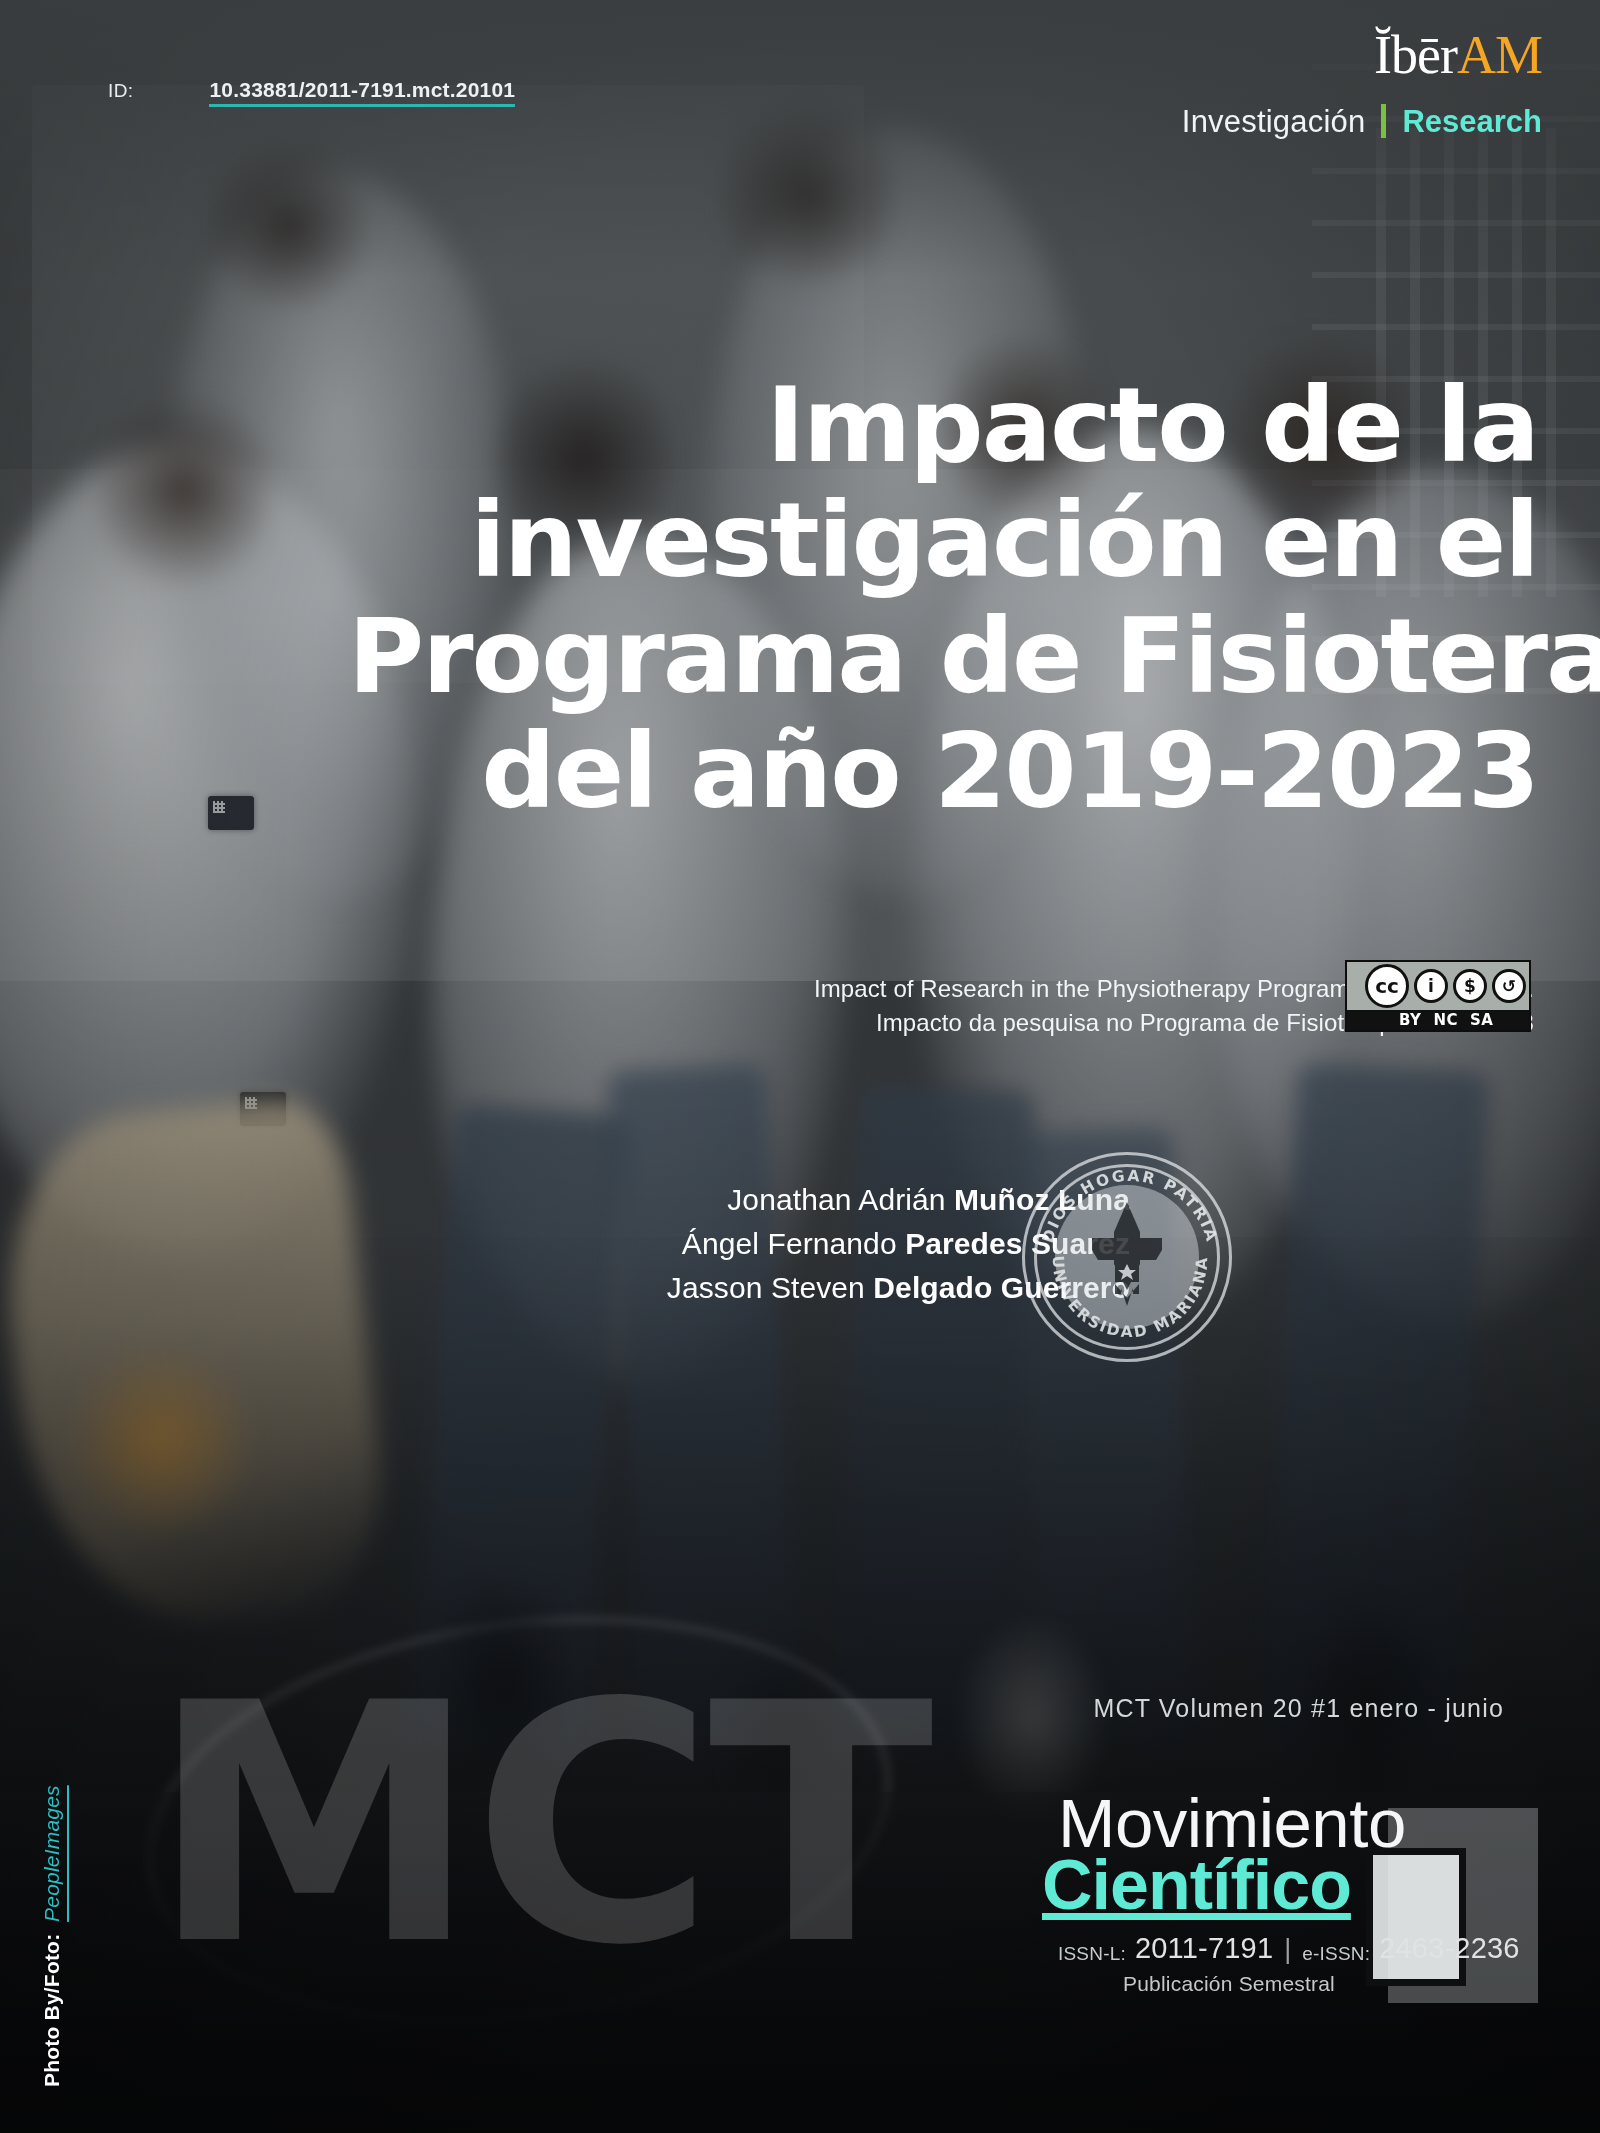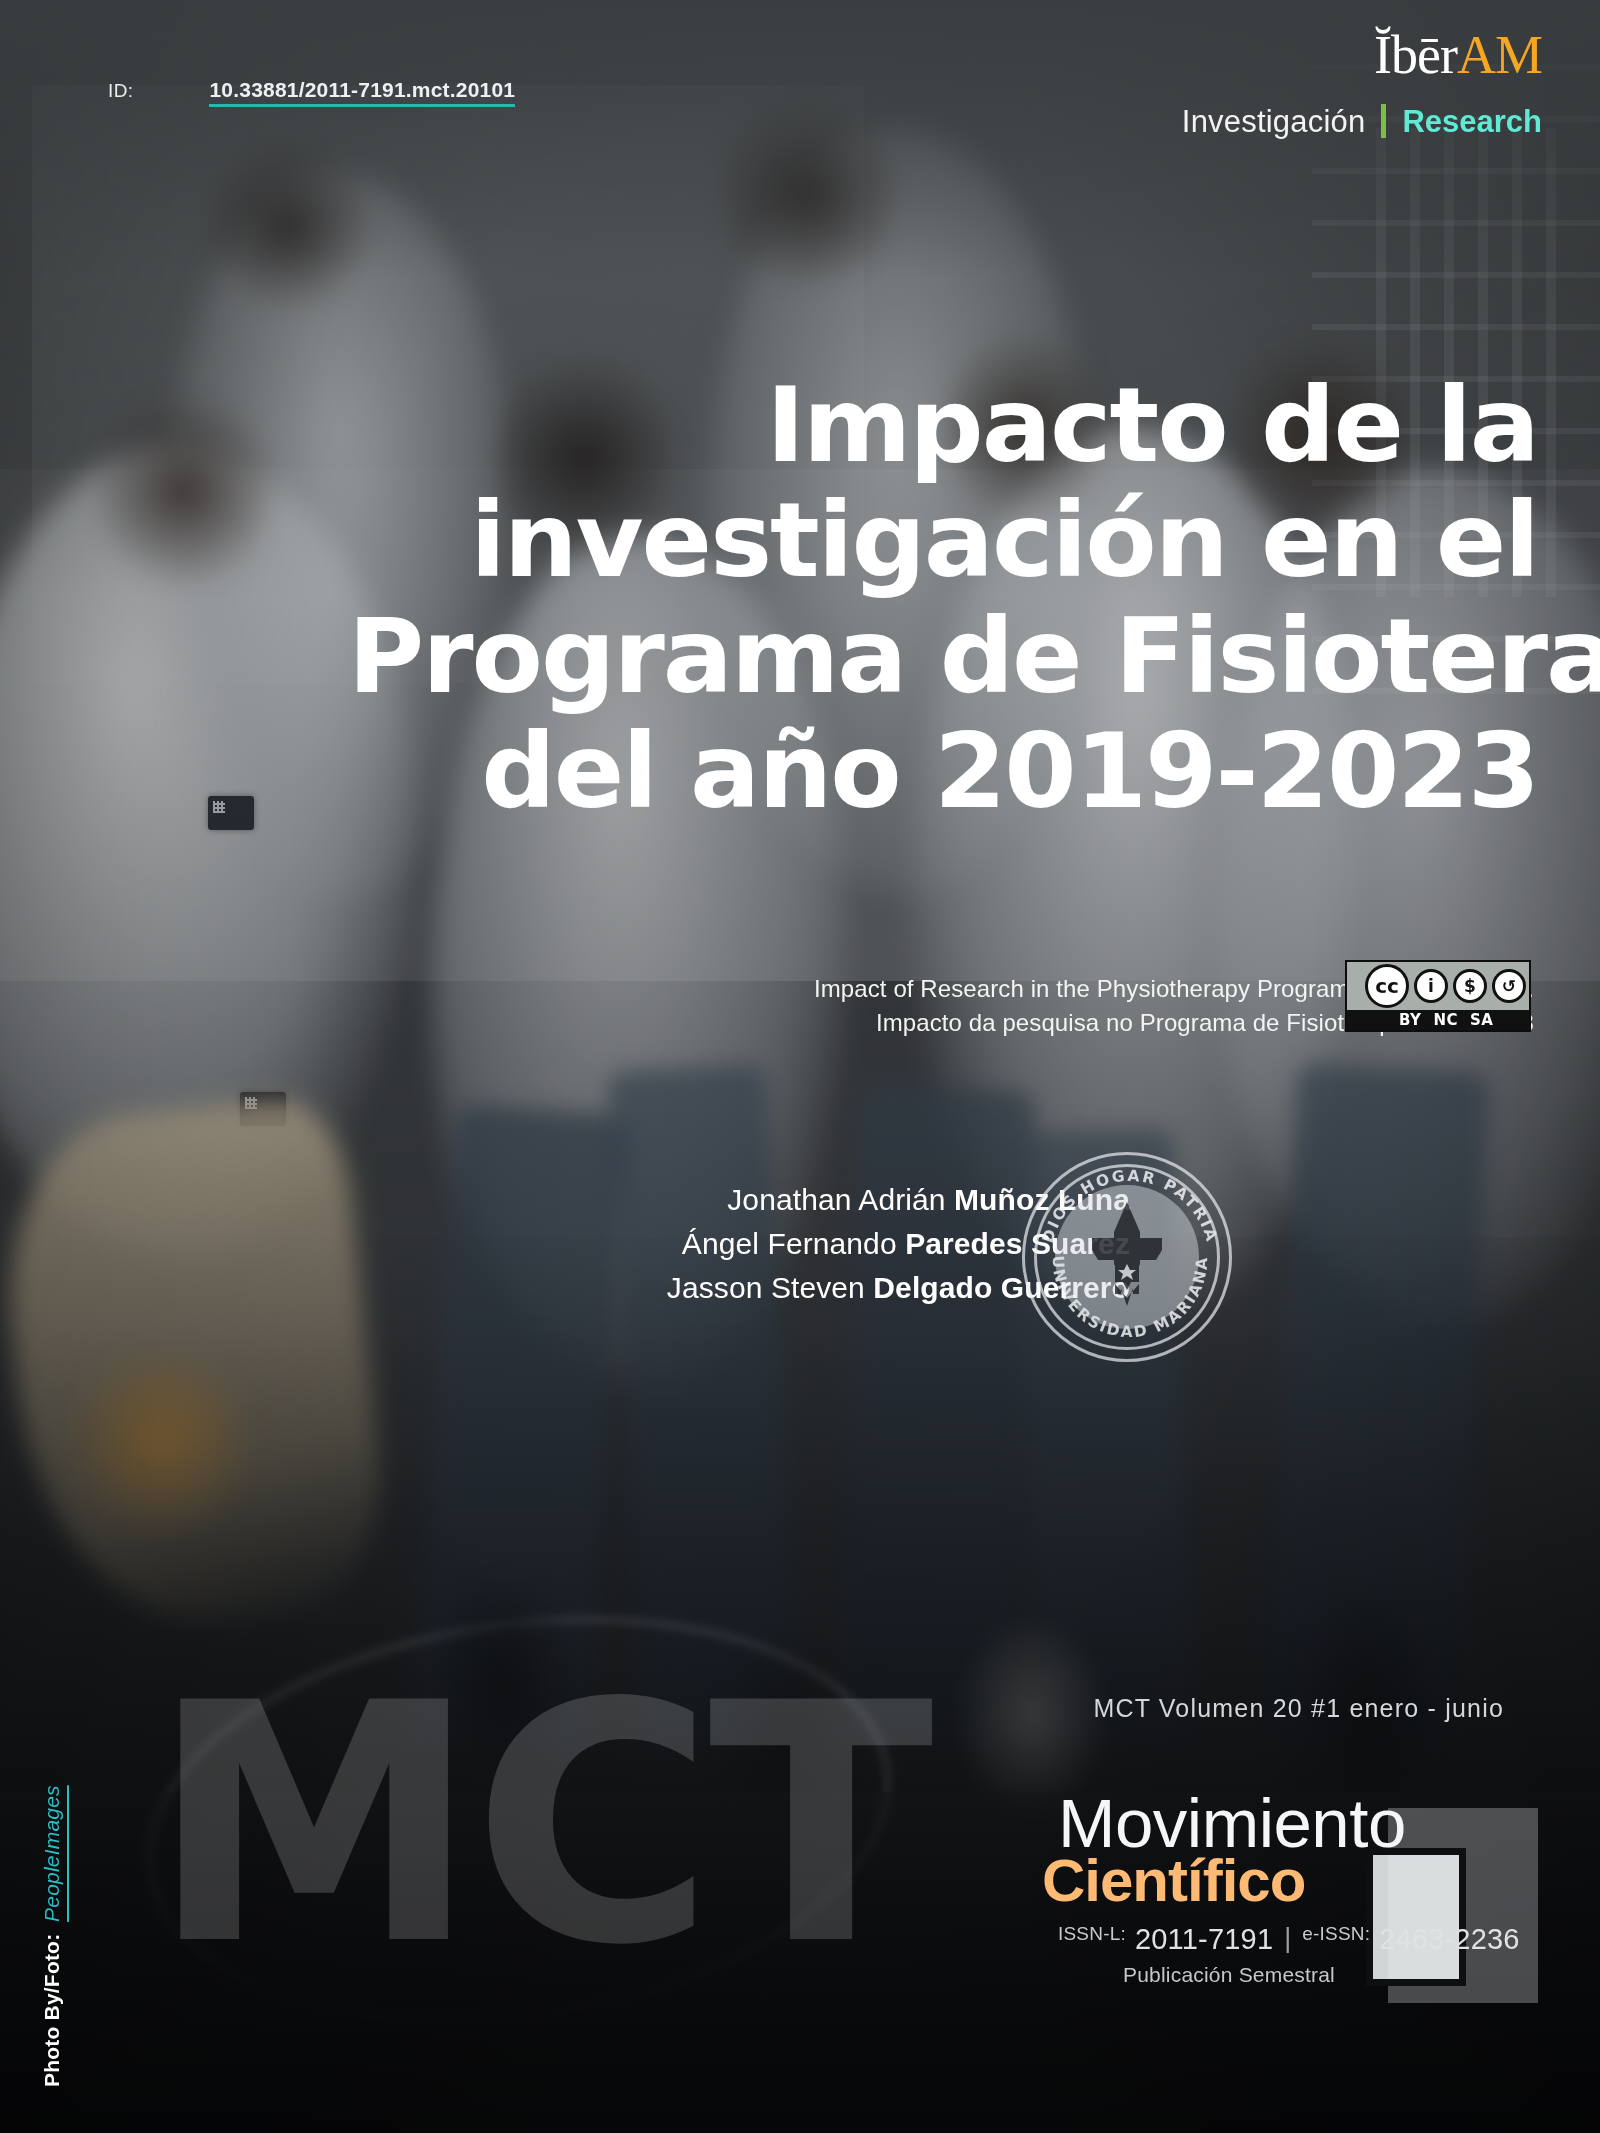--- a/index.html
+++ b/index.html
@@ -453,35 +453,36 @@
     font-size: 69px;
     font-weight: 300;
     color: #f4f6f7;
     line-height: .98;
     letter-spacing: -.5px;
     margin-left: 16px;
     z-index: 2;
   }
   .jlogo-word2 {
     position: relative;
-    font-size: 60px;
-    font-weight: 700;
-    color: #fdba74;
+    font-size: 70px;
+    font-weight: 700;
+    color: #5eead4;
     line-height: .95;
     letter-spacing: -1px;
     margin-top: -6px;
     z-index: 2;
+    text-decoration: underline;
   }
   .issn-row {
     position: relative;
     z-index: 3;
     margin-top: 14px;
     margin-left: 16px;
     display: flex;
-    align-items: flex-start;
+    align-items: flex-end;
     gap: 9px;
     color: #c6cbcd;
     white-space: nowrap;
   }
   .issn-row .k { font-size: 19px; font-weight: 400; letter-spacing: .2px; }
   .issn-row .v { font-size: 29px; font-weight: 400; letter-spacing: .2px; color: #dfe3e5; }
   .issn-row .sep { font-size: 27px; color: #9aa0a3; padding: 0 2px; }
   .periodicity {
     position: relative;
     z-index: 3;

